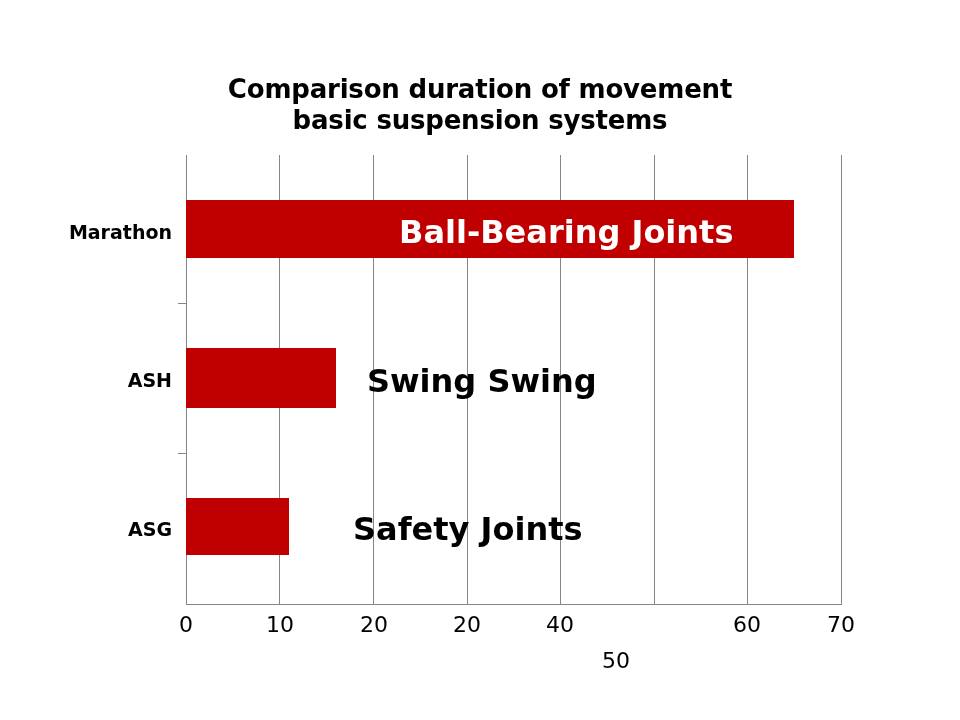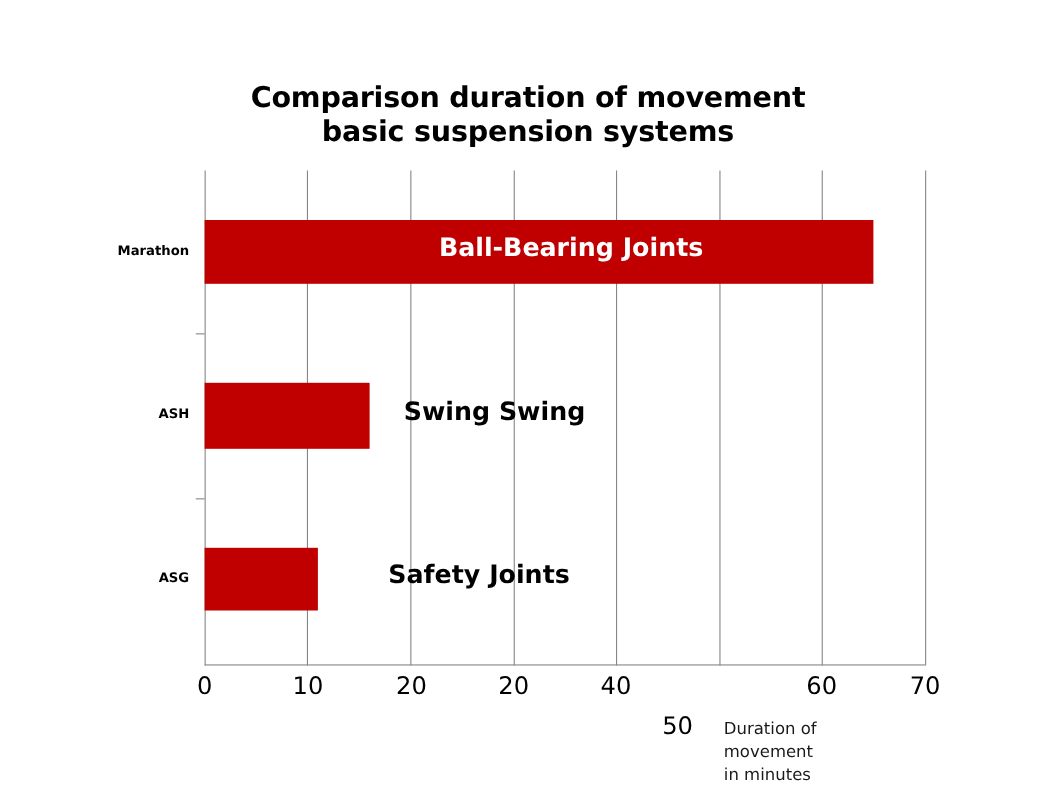--- a/index.html
+++ b/index.html
@@ -83,30 +83,30 @@
   .bar {
     position: absolute;
     left: 0;
     background: #C00000;
   }
   .cat-label-box {
     position: absolute;
     left: 0;
     width: 172px;
     text-align: right;
-    font-size: 12px;
+    font-size: 19px;
     font-weight: bold;
     color: #000000;
     white-space: nowrap;
   }
 
   
   .data-label {
     position: absolute;
-    font-size: 23px;
+    font-size: 32px;
     font-weight: bold;
     white-space: nowrap;
   }
   .data-label.inside {
     color: #FFFFFF;
   }
   .data-label.outside {
     color: #000000;
   }
 
@@ -170,16 +170,14 @@
 
   <div class="xtick" style="left:186px;">0</div>
   <div class="xtick" style="left:280px;">10</div>
   <div class="xtick" style="left:374px;">20</div>
   <div class="xtick" style="left:467px;">20</div>
   <div class="xtick" style="left:560px;text-align:center;">40</div>
   <div class="xtick" style="left:616px;margin-top:36px;">50</div>
   <div class="xtick" style="left:747px;">60</div>
   <div class="xtick" style="left:841px;">70</div>
 
-  <div class="axis-caption">Duration of movement
-in minutes</div>
 
 </div>
 
 </body></html>

